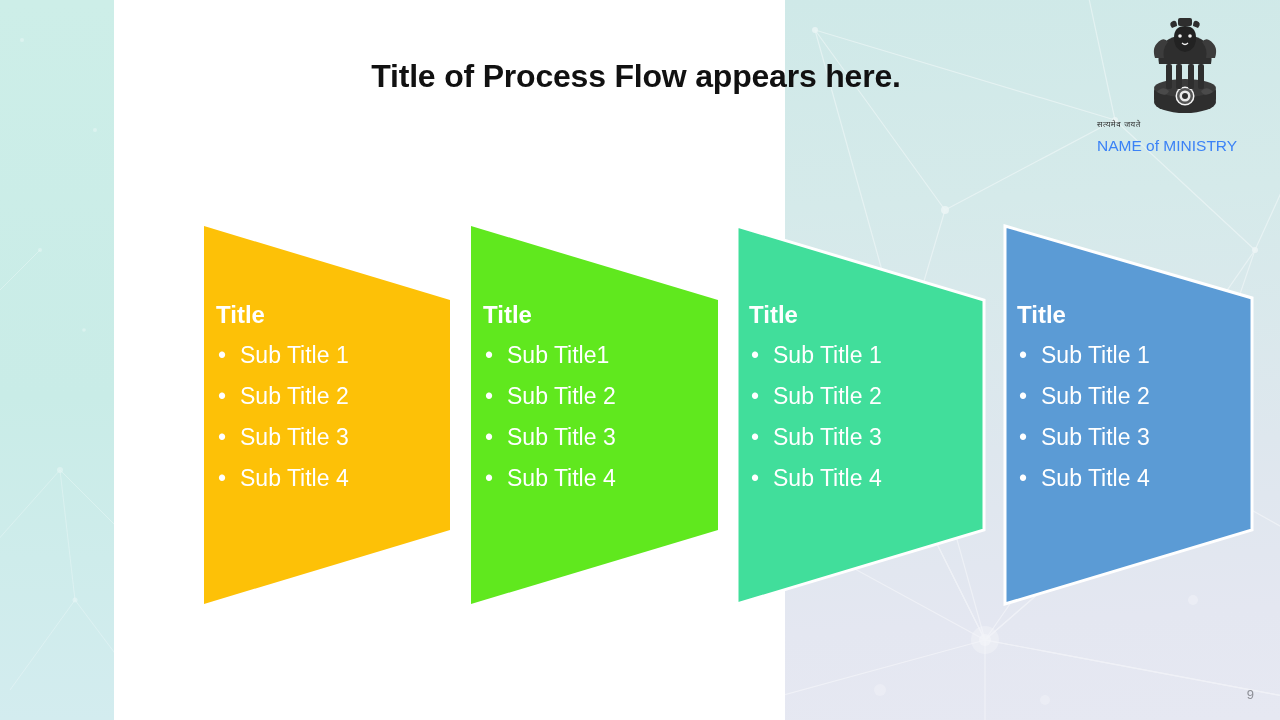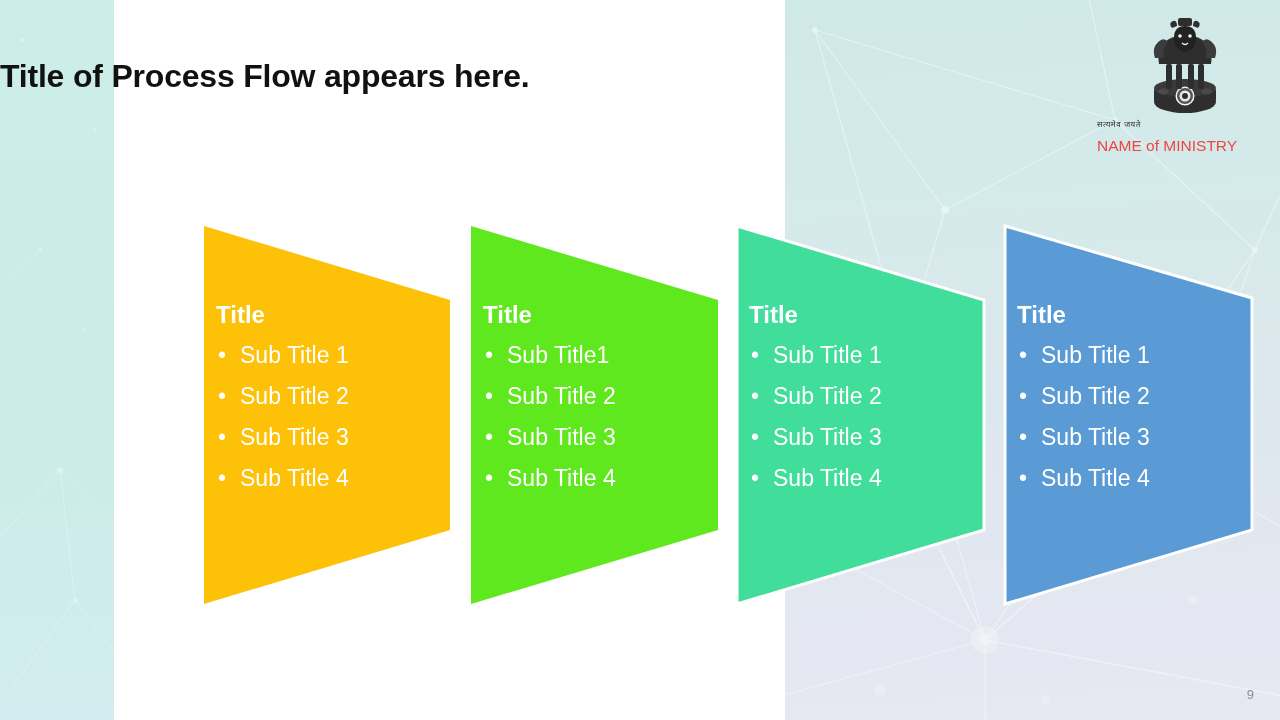--- a/index.html
+++ b/index.html
@@ -19,37 +19,37 @@
   .band-right{
     position:absolute;left:785px;top:0;width:495px;height:720px;
     background:linear-gradient(177deg,#cfe9e8 0%,#d5eaea 28%,#dee7ee 62%,#e4e7f1 85%,#e6e8f2 100%);
   }
   .band-right .netdeco{position:absolute;inset:0;opacity:.55;}
   .band-left .netdeco{position:absolute;inset:0;opacity:.5;}
 
   
   .page-title{
     position:absolute;left:0;top:58px;width:1280px;
-    text-align:left;
+    text-align:center;
     font-size:32px;font-weight:bold;color:#111111;
     letter-spacing:-0.2px;
     padding-right:8px;
     box-sizing:border-box;
   }
 
   .emblem-block{
     position:absolute;right:8px;top:14px;width:175px;
   }
   .emblem{width:88px;height:110px;margin:0 auto;display:block;}
   .emblem-motto{
     font-size:8px;color:#2a2a2a;letter-spacing:.5px;margin-top:-6px;
     font-family:"DejaVu Sans",sans-serif;
   }
   .ministry-name{
-    margin-top:8px;font-size:15.5px;color:#ef4444;white-space:nowrap;
+    margin-top:8px;font-size:15.5px;color:#3b82f6;white-space:nowrap;
   }
 
   
   .flow{position:absolute;left:0;top:0;width:1280px;height:720px;}
   .panel{position:absolute;top:0;height:720px;}
   .panel .shape{position:absolute;inset:0;}
   .panel .content{
     position:absolute;left:0;top:0;
     color:#ffffff;
   }

